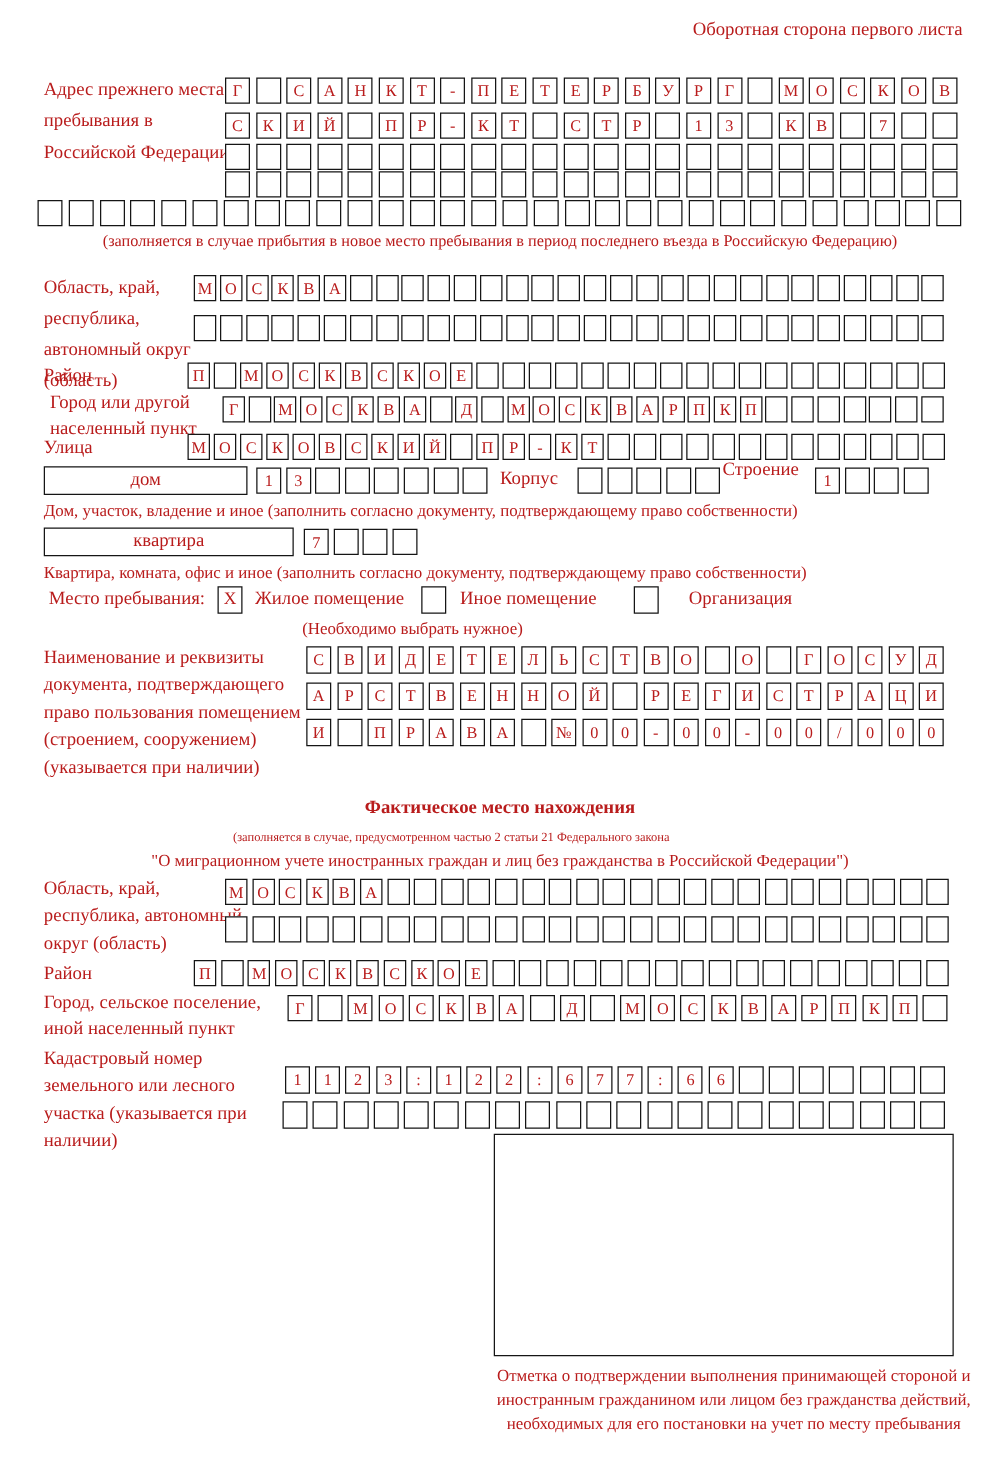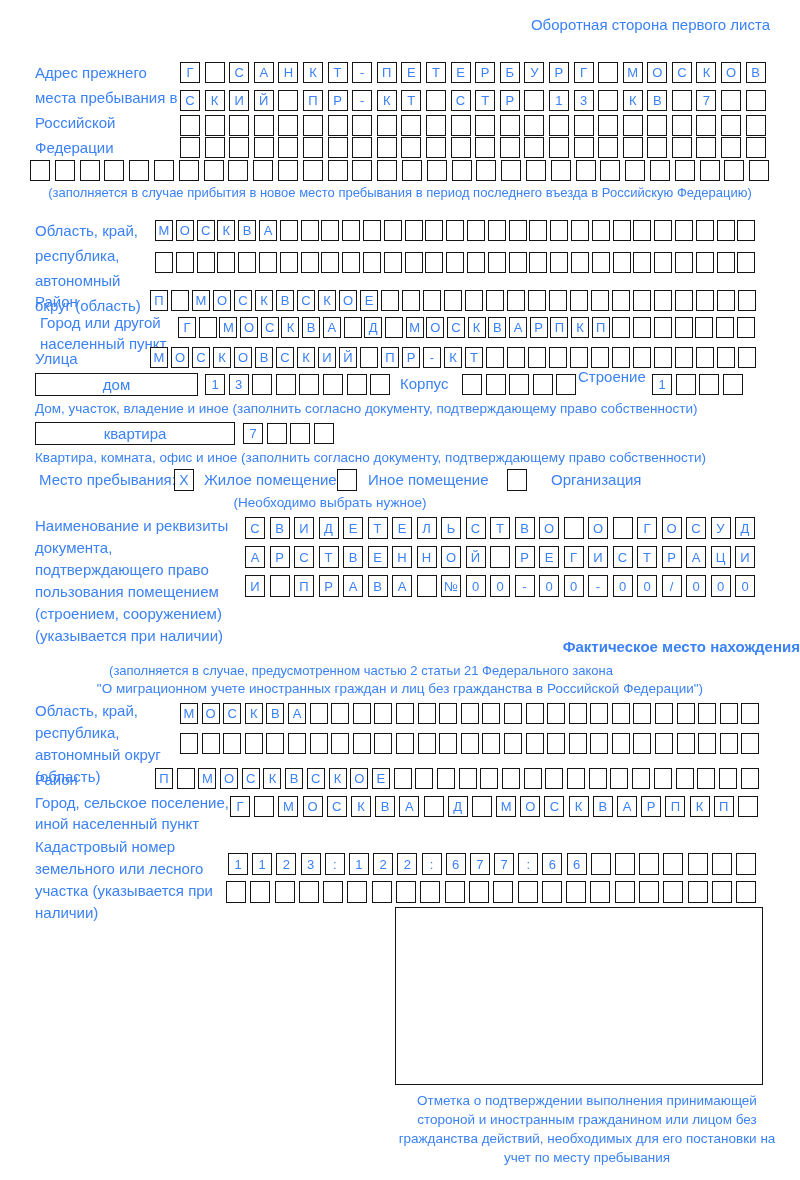--- a/index.html
+++ b/index.html
@@ -1,18 +1,18 @@
 <!DOCTYPE html>
 <html><head>
 <meta charset="utf-8">
 <style>
   html,body{margin:0;padding:0;background:#ffffff;}
   .page{
     position:relative;width:800px;height:1180px;background:#ffffff;
-    font-family:Liberation Sans, sans-serif;color:#3b82f6;overflow:hidden;
+    font-family:Liberation Serif, serif;color:#b91c1c;overflow:hidden;
   }
   .abs{position:absolute;}
   .lbl{font-size:15px;line-height:25px;}
   .cellrow{position:absolute;display:flex;}
   .cell{
     box-sizing:border-box;flex:0 0 auto;width:var(--cw,18px);height:var(--ch,21px);
     border:1.6px solid #151515;display:flex;align-items:center;justify-content:center;
     font-size:13px;font-weight:400;background:#fff;
   }
   .caption{font-size:13px;line-height:17px;}
@@ -447,22 +447,22 @@
       <div class="cell">0</div>
       <div class="cell">-</div>
       <div class="cell">0</div>
       <div class="cell">0</div>
       <div class="cell">/</div>
       <div class="cell">0</div>
       <div class="cell">0</div>
       <div class="cell">0</div>
     </div>
 
-  <div class="abs bold center" style="top:638px;left:0;width:800px;font-size:15px;text-align:right;">Фактическое место нахождения</div>
-  <div class="abs caption center" style="top:662px;left:0;width:722px;font-size:13px;">(заполняется в случае, предусмотренном частью 2 статьи 21 Федерального закона</div>
+  <div class="abs bold center" style="top:638px;left:0;width:800px;font-size:15px;">Фактическое место нахождения</div>
+  <div class="abs caption center" style="top:662px;left:0;width:722px;font-size:10px;">(заполняется в случае, предусмотренном частью 2 статьи 21 Федерального закона</div>
   <div class="abs caption center" style="top:680px;left:0;width:800px;font-size:13.5px;">"О миграционном учете иностранных граждан и лиц без гражданства в Российской Федерации")</div>
 
   <div class="abs" style="top:700px;left:35px;width:165px;font-size:15px;line-height:22px;">Область, край, республика, автономный округ (область)</div>
   <div class="cellrow" style="top:703px;left:180px;--cw:18px;gap:3.6px;">
       <div class="cell">М</div>
       <div class="cell">О</div>
       <div class="cell">С</div>
       <div class="cell">К</div>
       <div class="cell">В</div>
       <div class="cell">А</div>

